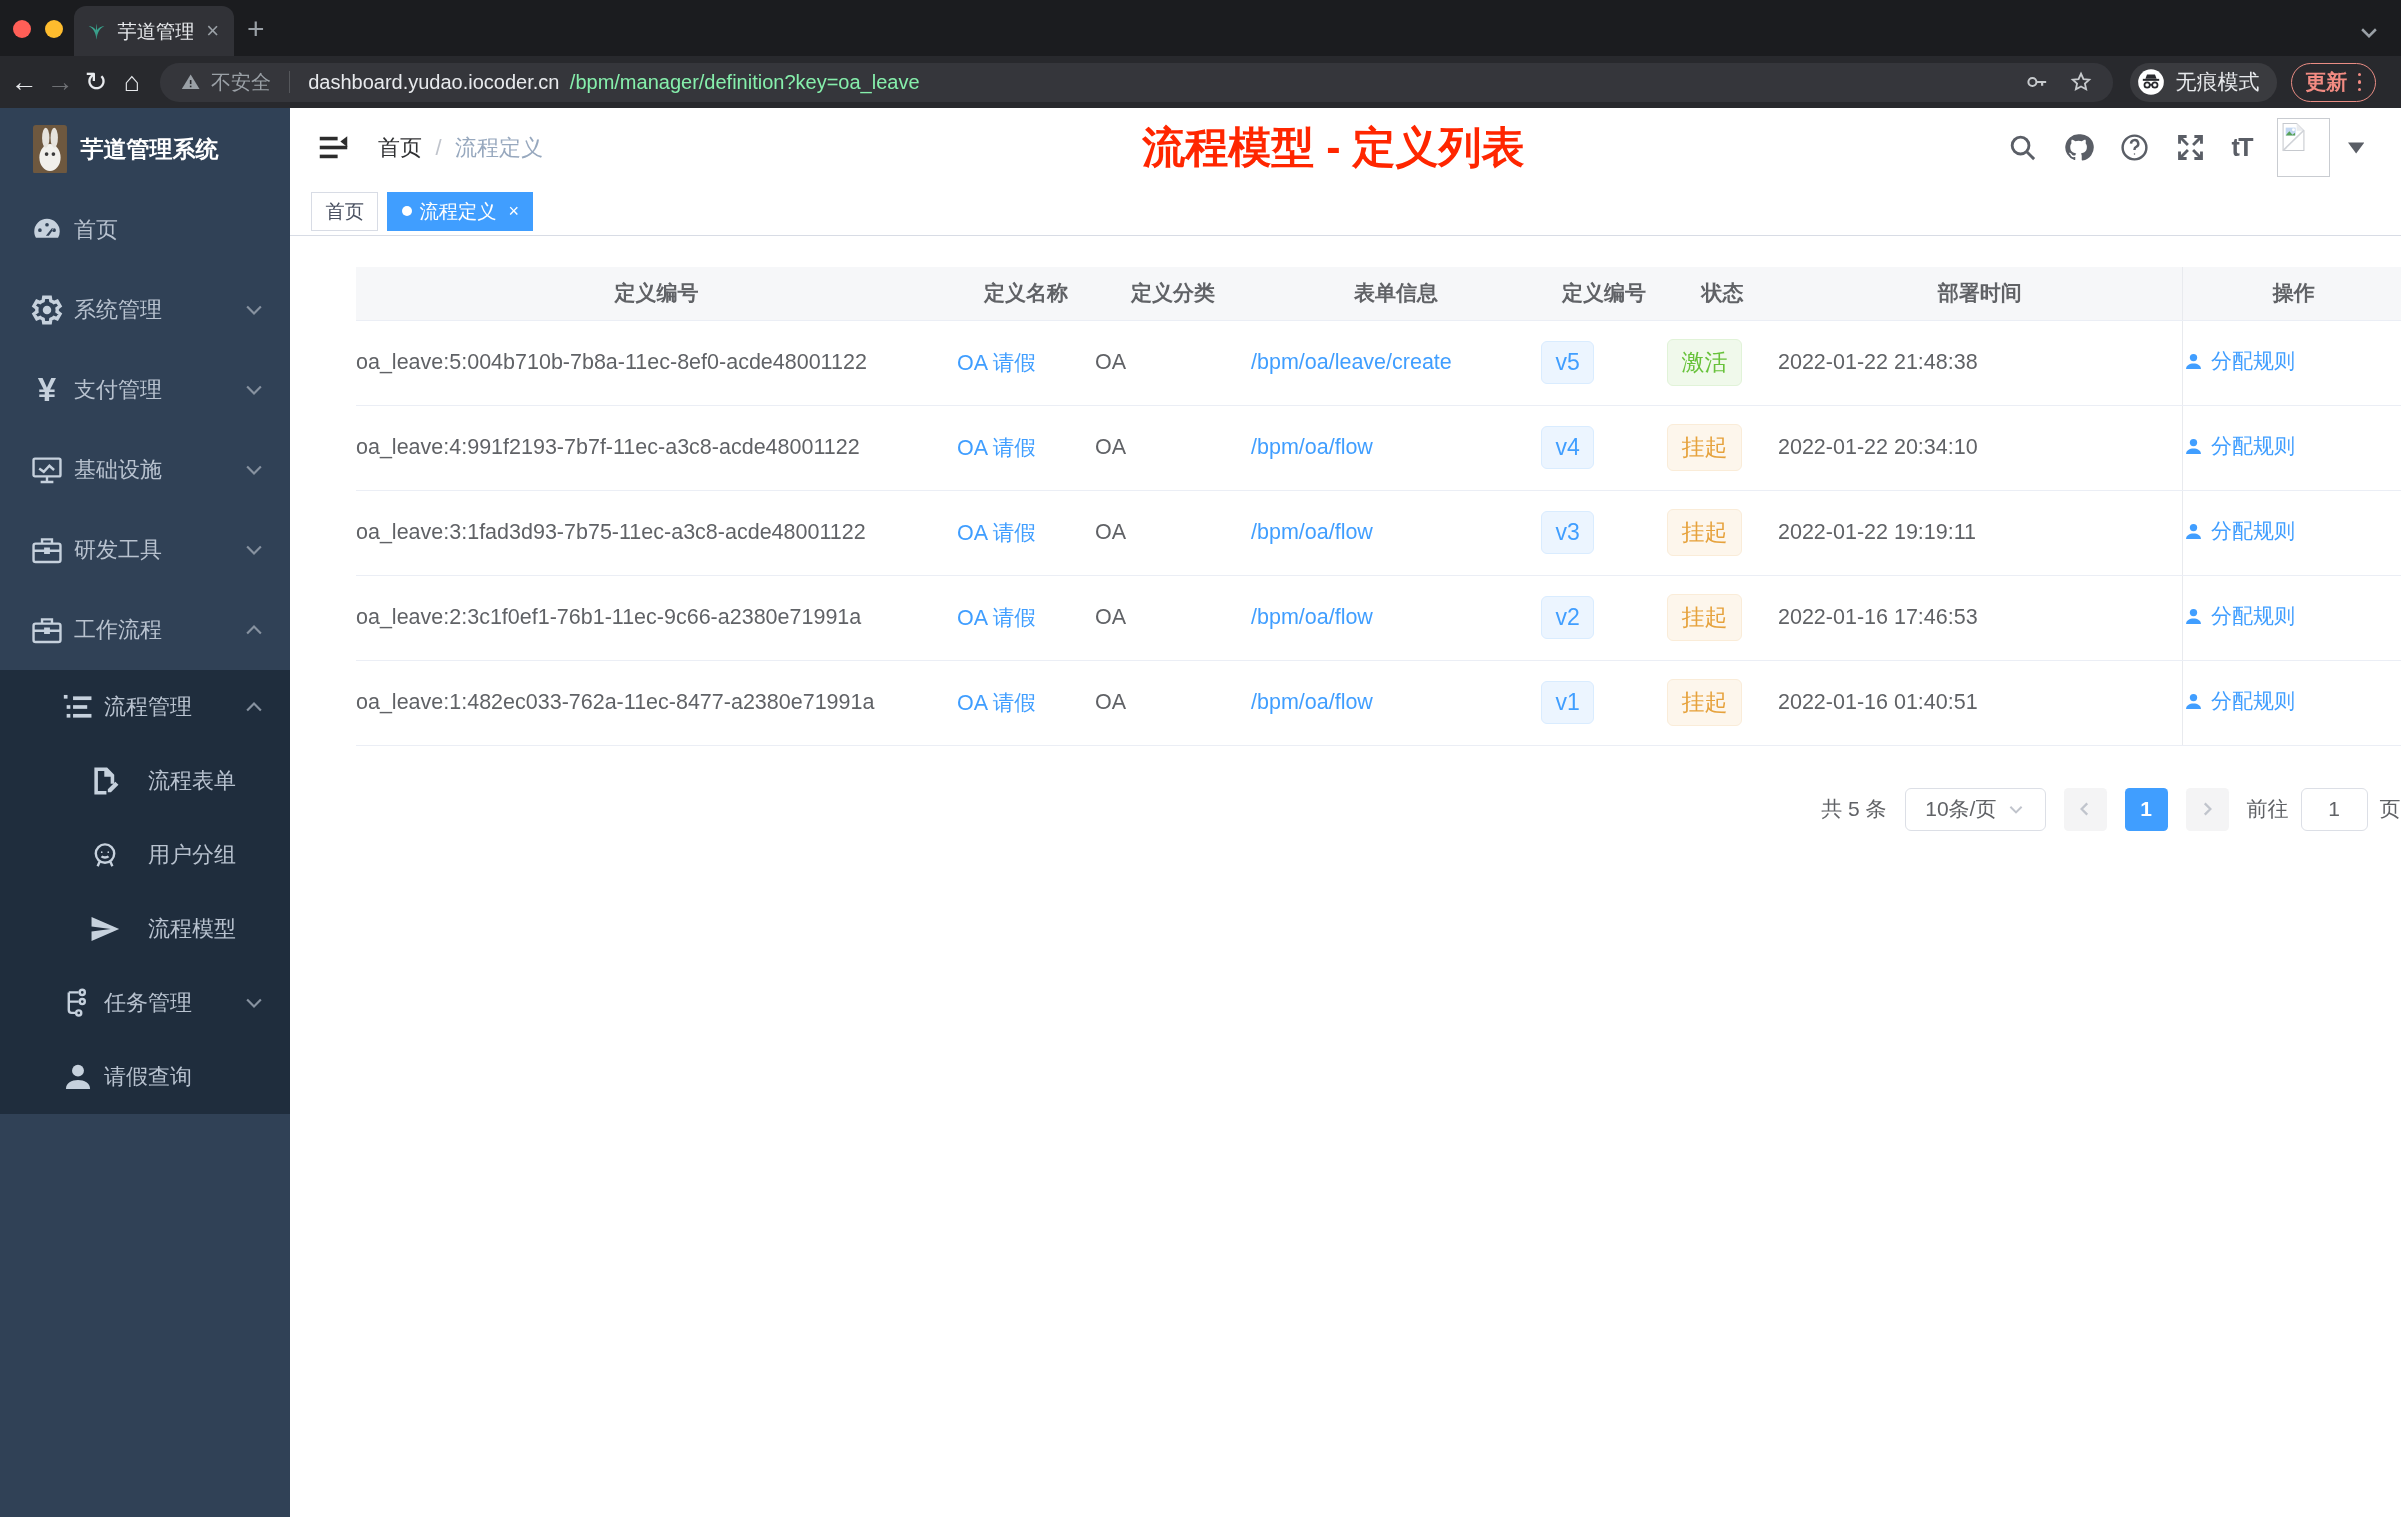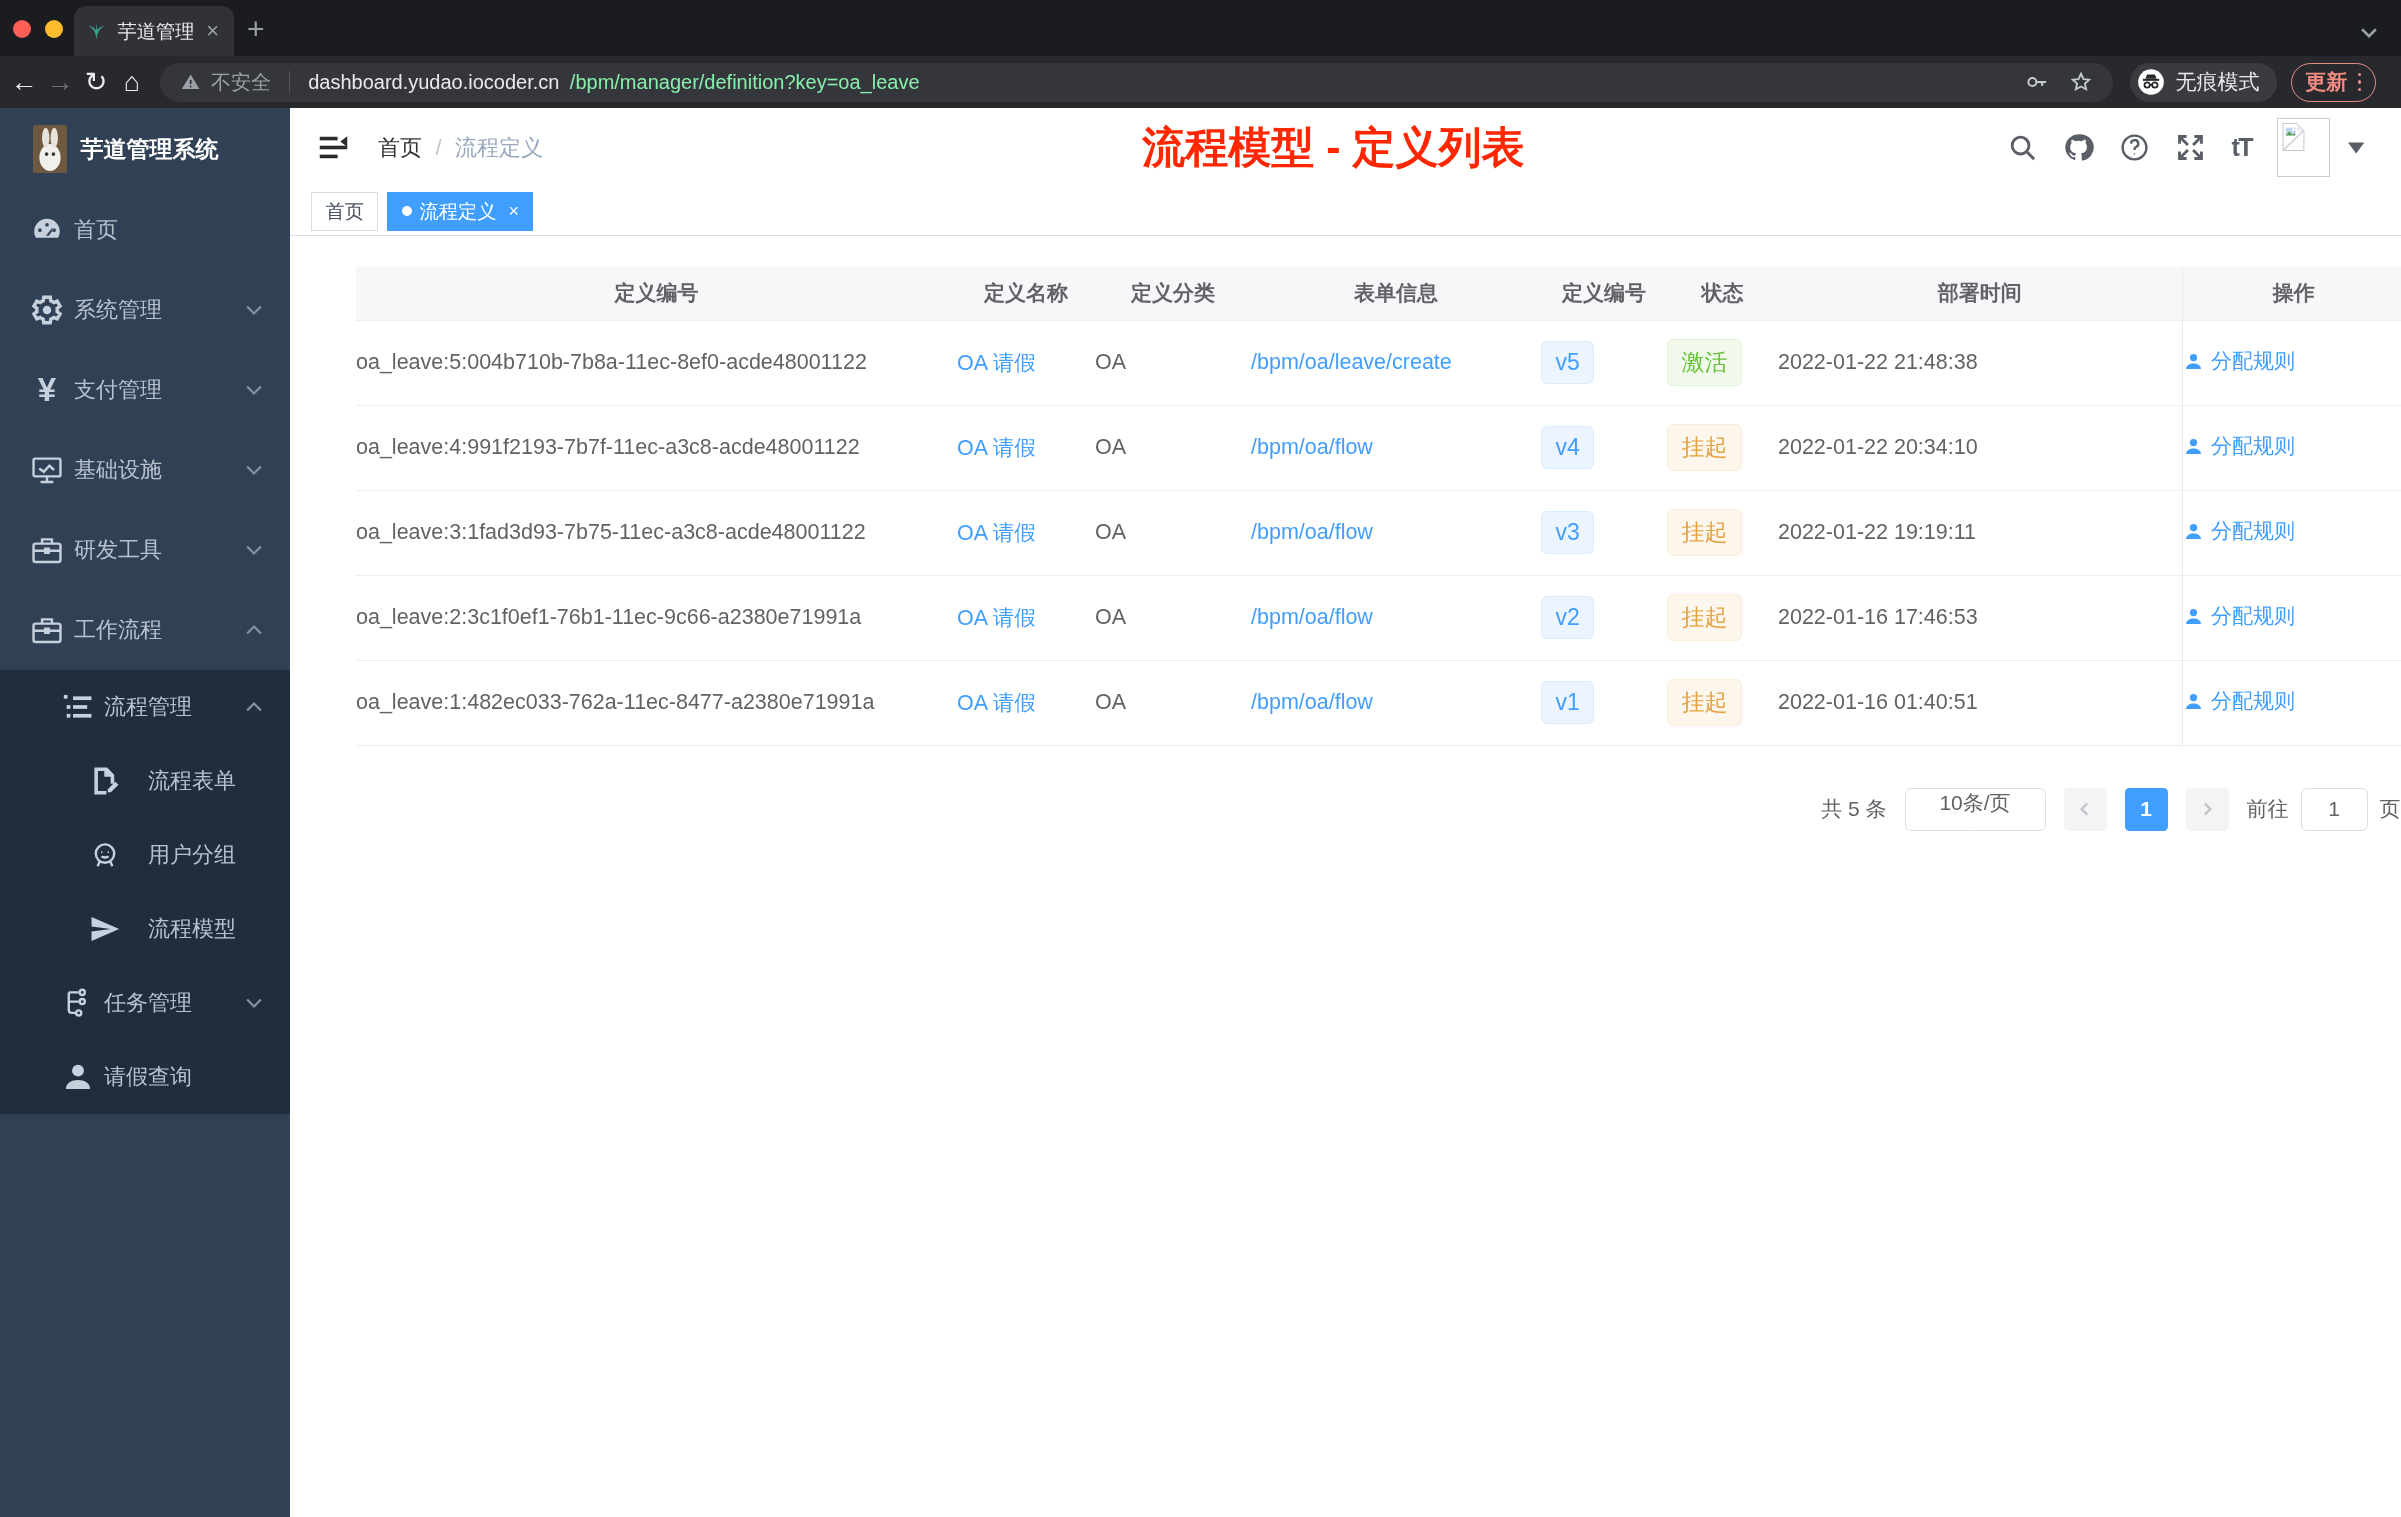--- a/index.html
+++ b/index.html
@@ -99,21 +99,21 @@
   .badge.ver { color:#409eff; background:#ecf5ff; border-color:#d9ecff; }
   .badge.success { color:#67c23a; background:#f0f9eb; border-color:#e1f3d8; }
   .badge.warning { color:#e6a23c; background:#fdf6ec; border-color:#faecd8; }
   .act-link { color:#409eff; font-size:21px; display:inline-flex; align-items:center; gap:7.4px; }
   .act-link svg{ width:21px; height:21px; }
 
   
   .pager { margin-top:42px; display:flex; align-items:center; justify-content:flex-end;
     gap:18px; padding-right:4.5px; font-size:21px; color:#606266; }
   .psel { width:141px; height:43px; border:1.5px solid #dcdfe6; border-radius:6px; display:flex;
-    align-items:center; justify-content:center; gap:10.4px; color:#606266;flex-direction:column; }
+    align-items:center; justify-content:center; gap:10.4px; color:#606266; }
   .psel svg{ width:18px; height:18px; color:#c0c4cc; }
   .pbtn { width:43px; height:43px; background:#f4f4f5; border-radius:4.5px; display:flex;
     align-items:center; justify-content:center; color:#c0c4cc; }
   .pbtn svg{ width:18px; height:18px; }
   .pcur { width:43px; height:43px; background:#409eff; color:#fff; border-radius:4.5px;
     display:flex; align-items:center; justify-content:center; font-weight:bold; }
   .pgoto input { width:67px; height:43px; border:1.5px solid #dcdfe6; border-radius:6px;
     text-align:center; font-size:21px; color:#606266; outline:none; }
   .pgoto { display:flex; align-items:center; gap:12px; }
 </style>

